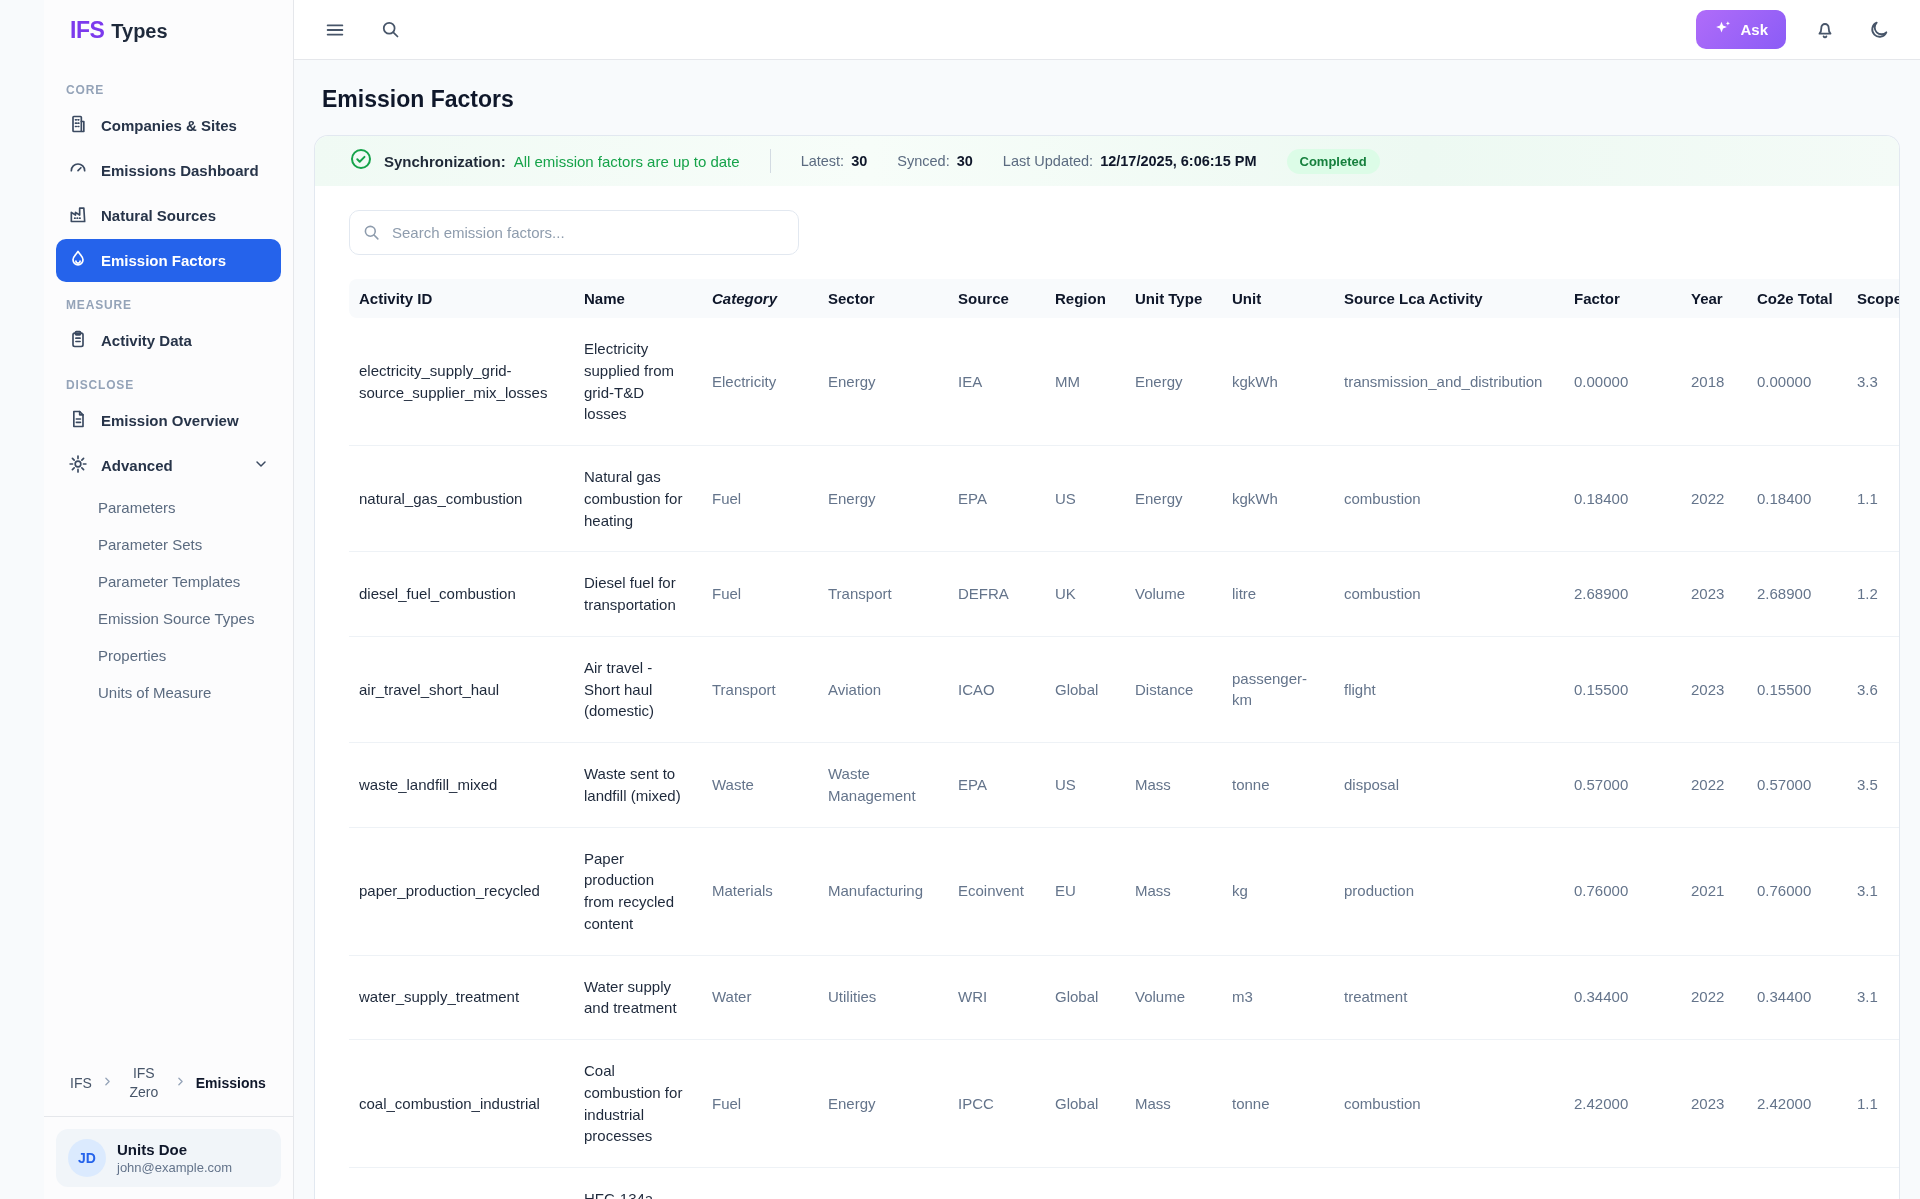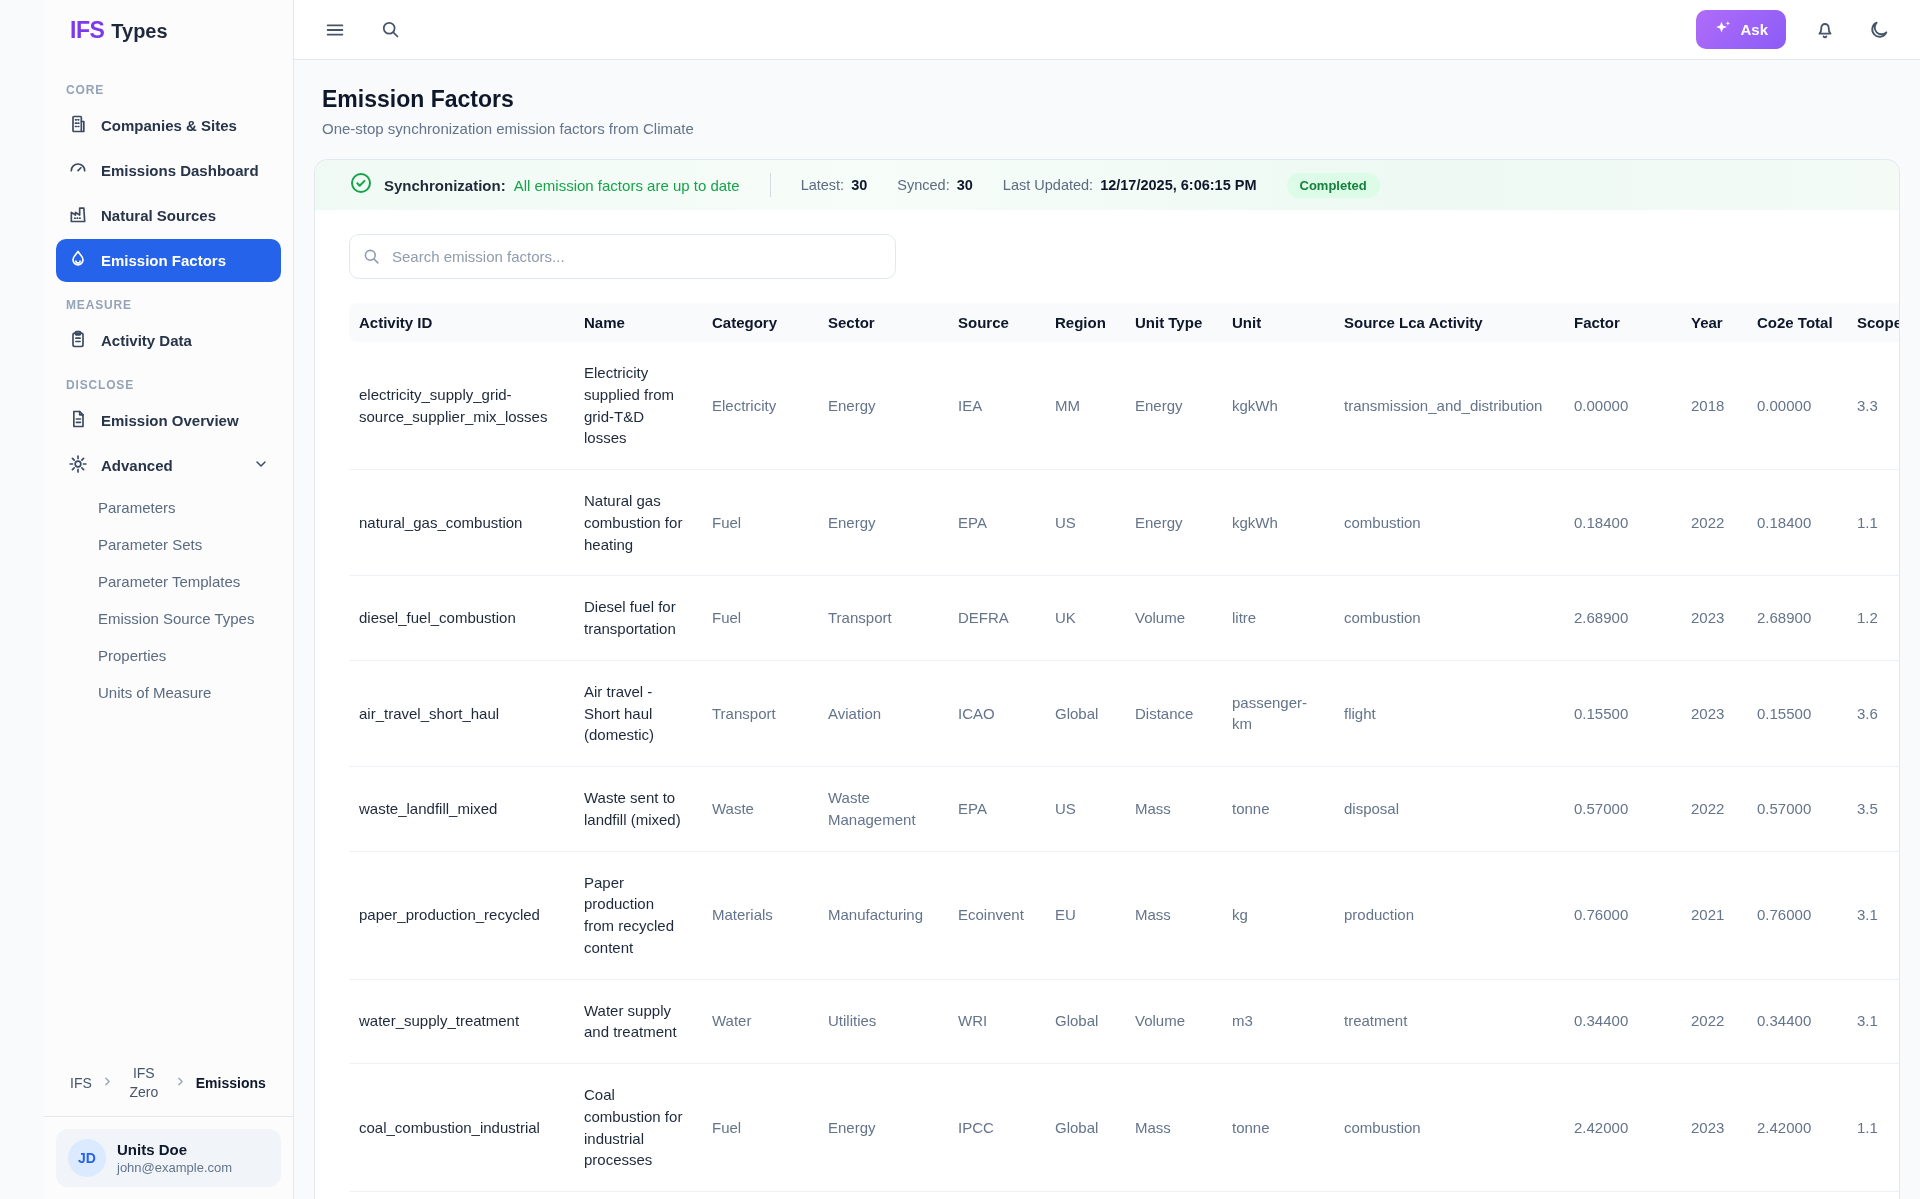--- a/index.html
+++ b/index.html
@@ -68,33 +68,33 @@
   .sync-label { font-size:15px; font-weight:700; color:#1f2937; margin-left:11px; }
   .sync-status { font-size:15px; font-weight:500; color:#16a34a; margin-left:8px; }
   .v-divider { width:1px; height:24px; background:#d3dbe2; margin:0 30px; }
   .stat { display:flex; align-items:center; gap:7px; margin-right:30px; }
   .stat .lab { font-size:14.5px; color:#5b6b80; }
   .stat .val { font-size:14.5px; font-weight:700; color:#0f172a; }
   .badge { background:#dcfce7; color:#15803d; font-size:13px; font-weight:600;
     padding:5px 13px; border-radius:999px; }
 
   .card-body { padding:24px 34px 0; }
-  .search-wrap { position:relative; width:547px; }
+  .search-wrap { position:relative; width:450px; }
   .search-wrap svg { position:absolute; left:13px; top:13px; }
   .search-input { width:100%; height:45px; border:1px solid #e2e8f0; border-radius:10px;
     padding:0 14px 0 42px; font-size:15px; color:#1e293b; font-family:inherit; outline:none;
     background:#fff; }
   .search-input::placeholder { color:#8e9cad; }
 
   table { width:100%; border-collapse:collapse; table-layout:fixed; margin-top:24px; }
   thead th { background:#f8fafc; text-align:left; font-size:15px; font-weight:700; color:#0f172a;
     padding:11px 14px 11px 10px; }
   thead th:first-child { border-radius:8px 0 0 8px; }
   thead th:last-child { border-radius:0 8px 8px 0; }
-  th:nth-child(1){width:225px;} th:nth-child(2){width:128px;} th:nth-child(3){width:116px;}
+  th:nth-child(1){width:225px;} th:nth-child(2){width:128px;} th:nth-child(3){width:116px;font-style:italic;}
   th:nth-child(4){width:130px;} th:nth-child(5){width:97px;}  th:nth-child(6){width:80px;}
   th:nth-child(7){width:97px;}  th:nth-child(8){width:112px;} th:nth-child(9){width:230px;}
   th:nth-child(10){width:117px;} th:nth-child(11){width:66px;} th:nth-child(12){width:100px;}
   th:nth-child(13){width:64px;}
   tbody td { font-size:15px; color:#64748b; padding:20px 14px 20px 10px; vertical-align:middle;
     border-top:1px solid #eef2f6; line-height:1.45; word-wrap:break-word; }
   tbody tr:first-child td { border-top:none; }
   tbody td:nth-child(1), tbody td:nth-child(2) { color:#1e293b; }
 </style>
 </head>
@@ -246,21 +246,20 @@
         <button class="icon-btn">
           <svg width="22" height="22" viewBox="0 0 24 24" fill="none" stroke="#475569" stroke-width="2" stroke-linecap="round" stroke-linejoin="round">
               <path d="M20 14.5A8 8 0 1 1 9.5 4 6.5 6.5 0 0 0 20 14.5z"></path>
             </svg>
         </button>
       </div>
     </header>
 
     <div class="content">
       <h1 class="page-title">Emission Factors</h1>
-      <div class="page-sub">One-stop synchronization emission factors from Climate</div>
 
       <div class="card">
 
         <div class="sync-banner">
           <span><svg width="24" height="24" viewBox="0 0 24 24" fill="none" stroke="#16a34a" stroke-width="2" stroke-linecap="round" stroke-linejoin="round">
                 <circle cx="12" cy="12" r="9"></circle>
                 <path d="M8.3 12.3l2.4 2.4 4.8-4.8"></path>
               </svg></span>
           <span class="sync-label">Synchronization:</span>
           <span class="sync-status">All emission factors are up to date</span>

